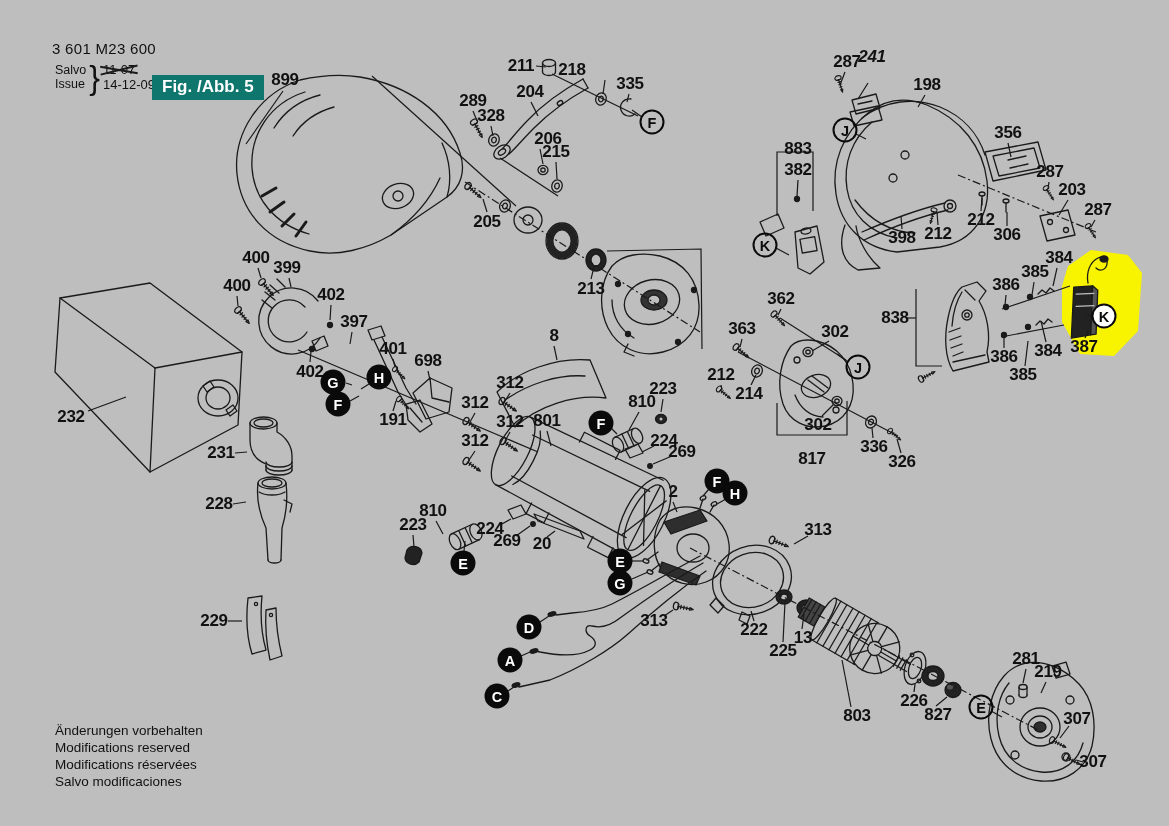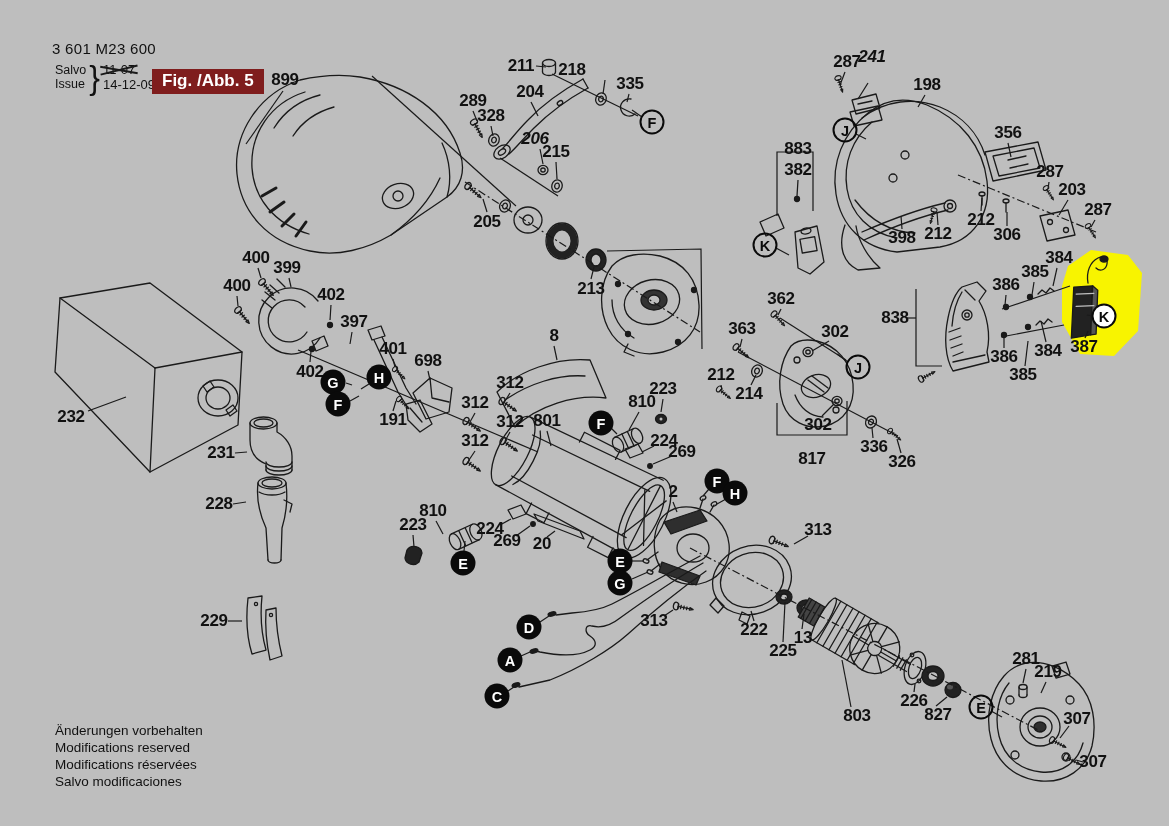--- a/index.html
+++ b/index.html
@@ -9,21 +9,21 @@
   
   .hdr-code{position:absolute;left:52px;top:40px;font-size:15px;letter-spacing:.3px;}
   .issue-block{position:absolute;left:55px;top:62px;display:flex;align-items:center;gap:2px;}
   .issue-col{font-size:12.5px;line-height:14px;}
   .brace{font-size:32px;font-weight:400;transform:scaleY(1.05);line-height:30px;margin:0 1px;}
   .dates{font-size:13px;line-height:15px;}
   .old{position:relative;display:inline-block;}
   .old::before,.old::after{content:"";position:absolute;left:-3px;right:-3px;top:48%;height:1.6px;background:#1a1a1a;}
   .old::before{transform:rotate(10deg);}
   .old::after{transform:rotate(-14deg);}
-  .figbox{position:absolute;left:152px;top:69px;background:#7f1d1d;color:#fff;font-weight:bold;
+  .figbox{position:absolute;left:152px;top:75px;background:#0f766e;color:#fff;font-weight:bold;
           font-size:17px;padding:2px 10px 3px 10px;}
   
   .footer{position:absolute;left:55px;top:722px;font-size:13.5px;line-height:17px;}
   
   .pn{position:absolute;transform:translate(-50%,-50%);font-weight:bold;font-size:17px;
       letter-spacing:-.3px;white-space:nowrap;}
   .lc{position:absolute;transform:translate(-50%,-50%);width:25px;height:25px;border-radius:50%;
       display:flex;align-items:center;justify-content:center;font-weight:bold;font-size:14.5px;box-sizing:border-box;}
   .lc.filled{background:#0a0a0a;color:#fff;}
   .lc.hollow{border:2.4px solid #0a0a0a;color:#0a0a0a;background:transparent;}
@@ -576,21 +576,21 @@
   </div>
 
   <div id="labels">
       <div class="pn" style="left: 285px; top: 80px;">899</div>
       <div class="pn" style="left: 521px; top: 66px;">211</div>
       <div class="pn" style="left: 572px; top: 70px;">218</div>
       <div class="pn" style="left: 630px; top: 84px;">335</div>
       <div class="pn" style="left: 473px; top: 101px;">289</div>
       <div class="pn" style="left: 491px; top: 116px;">328</div>
       <div class="pn" style="left: 530px; top: 92px;">204</div>
-      <div class="pn" style="left: 535px; top: 139px; font-style: italic;">206</div>
+      <div class="pn" style="left: 548px; top: 139px;">206</div>
       <div class="pn" style="left: 556px; top: 152px;">215</div>
       <div class="pn" style="left: 847px; top: 62px;">287</div>
       <div class="pn" style="left: 872px; top: 57px; font-style: italic;">241</div>
       <div class="pn" style="left: 927px; top: 85px;">198</div>
       <div class="pn" style="left: 798px; top: 133px; margin-top: 16px;">883</div>
       <div class="pn" style="left: 798px; top: 170px;">382</div>
       <div class="pn" style="left: 1008px; top: 133px;">356</div>
       <div class="pn" style="left: 1050px; top: 172px;">287</div>
       <div class="pn" style="left: 1072px; top: 190px;">203</div>
       <div class="pn" style="left: 1098px; top: 210px;">287</div>

